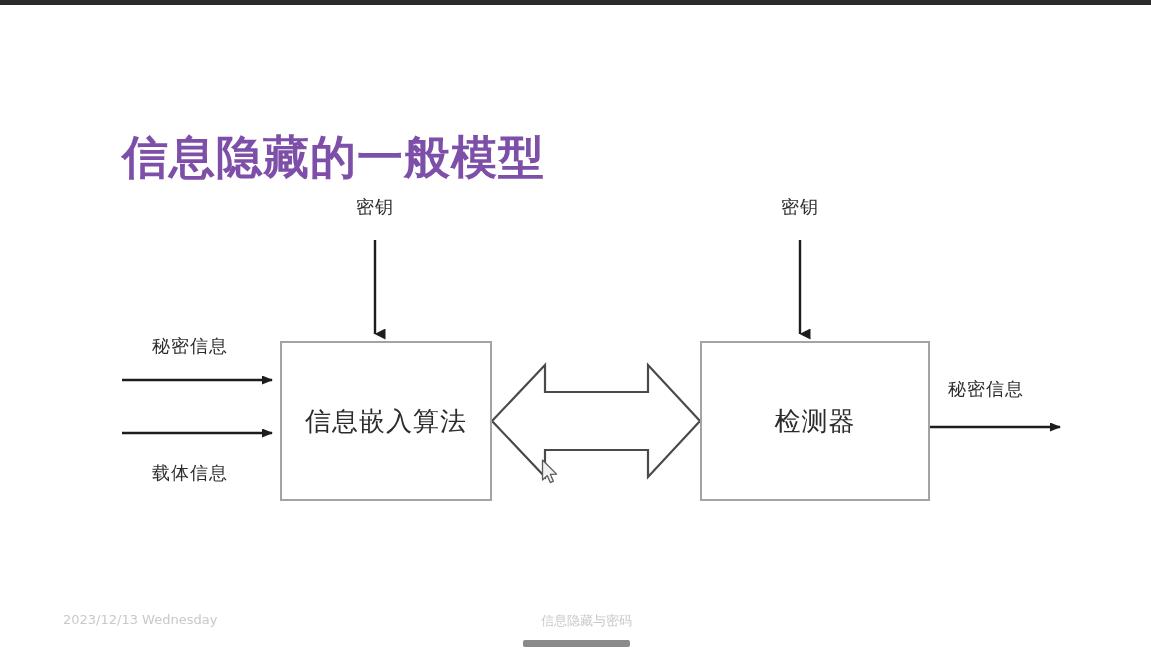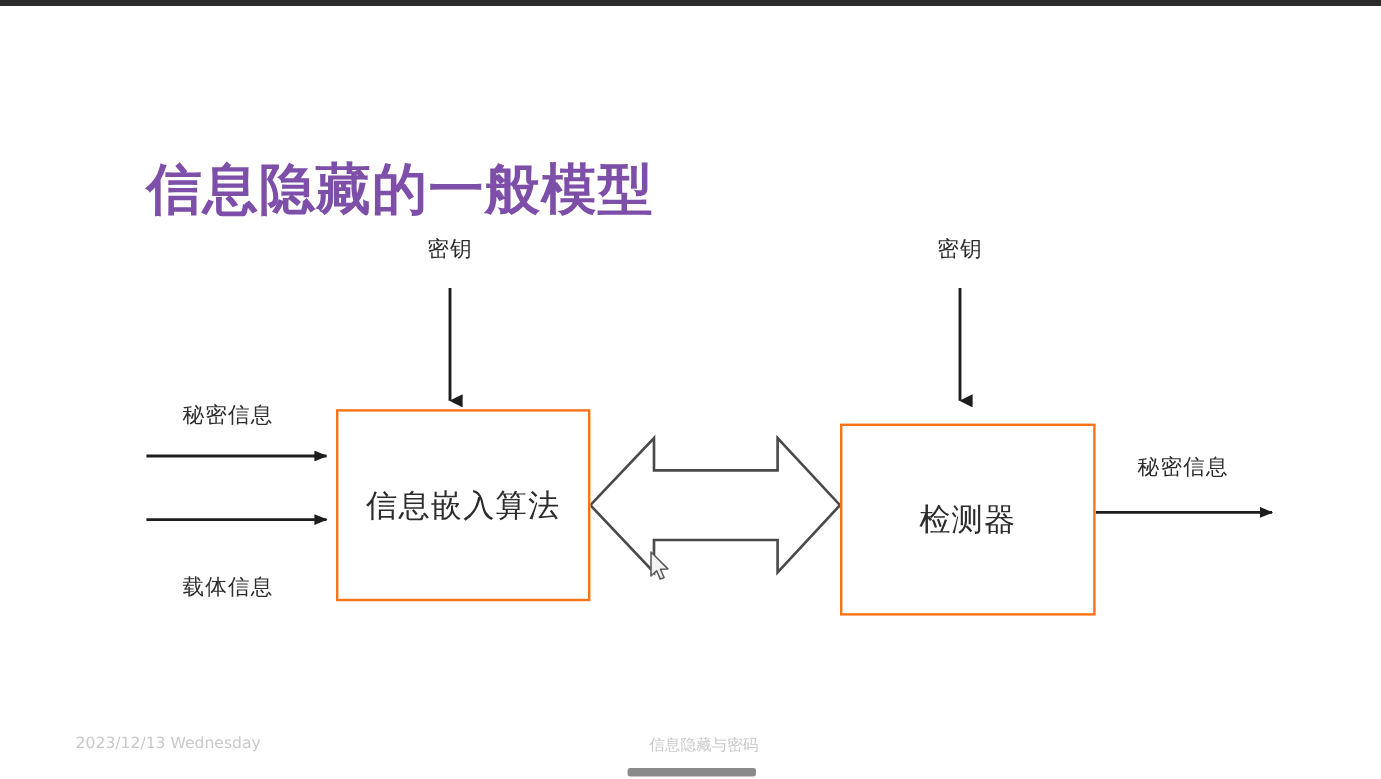--- a/index.html
+++ b/index.html
@@ -60,21 +60,21 @@
     font-size: 18px;
     line-height: 30px;
     color: #2c2c2c;
     white-space: nowrap;
     letter-spacing: 1px;
   }
   .dlabel.center { transform: translateX(-50%); }
 
   .proc-box {
     position: absolute;
-    border: 2px solid #f97316;
+    border: 2px solid #a3a3a3;
     background: #ffffff;
     box-sizing: border-box;
     display: flex;
     align-items: center;
     justify-content: center;
   }
   .proc-box .box-text {
     font-family: "Liberation Serif", "DejaVu Serif", serif;
     font-size: 26px;
     color: #2c2c2c;
@@ -142,31 +142,31 @@
 
     <line x1="913" y1="427" x2="1060" y2="427" stroke="#1d1d1d" stroke-width="2.4" marker-end="url(#arrowhead)"></line>
 
     <polygon points="492,421 545,365 545,392 648,392 648,365 700,421 648,477 648,450 545,450 545,477" fill="#ffffff" stroke="#4a4a4a" stroke-width="2.2" stroke-linejoin="miter"></polygon>
   </svg>
 
   <div class="proc-box" style="left:280px; top:341px; width:212px; height:160px;">
     <span class="box-text">信息嵌入算法</span>
   </div>
 
-  <div class="proc-box" style="left:700px; top:341px; width:213px; height:160px;margin-top:12px;">
+  <div class="proc-box" style="left:700px; top:341px; width:230px; height:160px;">
     <span class="box-text">检测器</span>
   </div>
 
   <div class="dlabel center" style="left:375px; top:192px;">密钥</div>
 
   <div class="dlabel center" style="left:800px; top:192px;">密钥</div>
 
   <div class="dlabel" style="left:152px; top:331px;">秘密信息</div>
 
-  <div class="dlabel" style="left:152px; top:474px;">载体信息</div>
+  <div class="dlabel" style="left:152px; top:458px;">载体信息</div>
 
 
 
   <div class="dlabel" style="left:948px; top:374px;">秘密信息</div>
 
   <div class="footer-text footer-left">2023/12/13 Wednesday</div>
   <div class="footer-text footer-center">信息隐藏与密码</div>
   <div class="footer-text footer-right">28</div>
 
   <div class="bottom-bar"></div>

